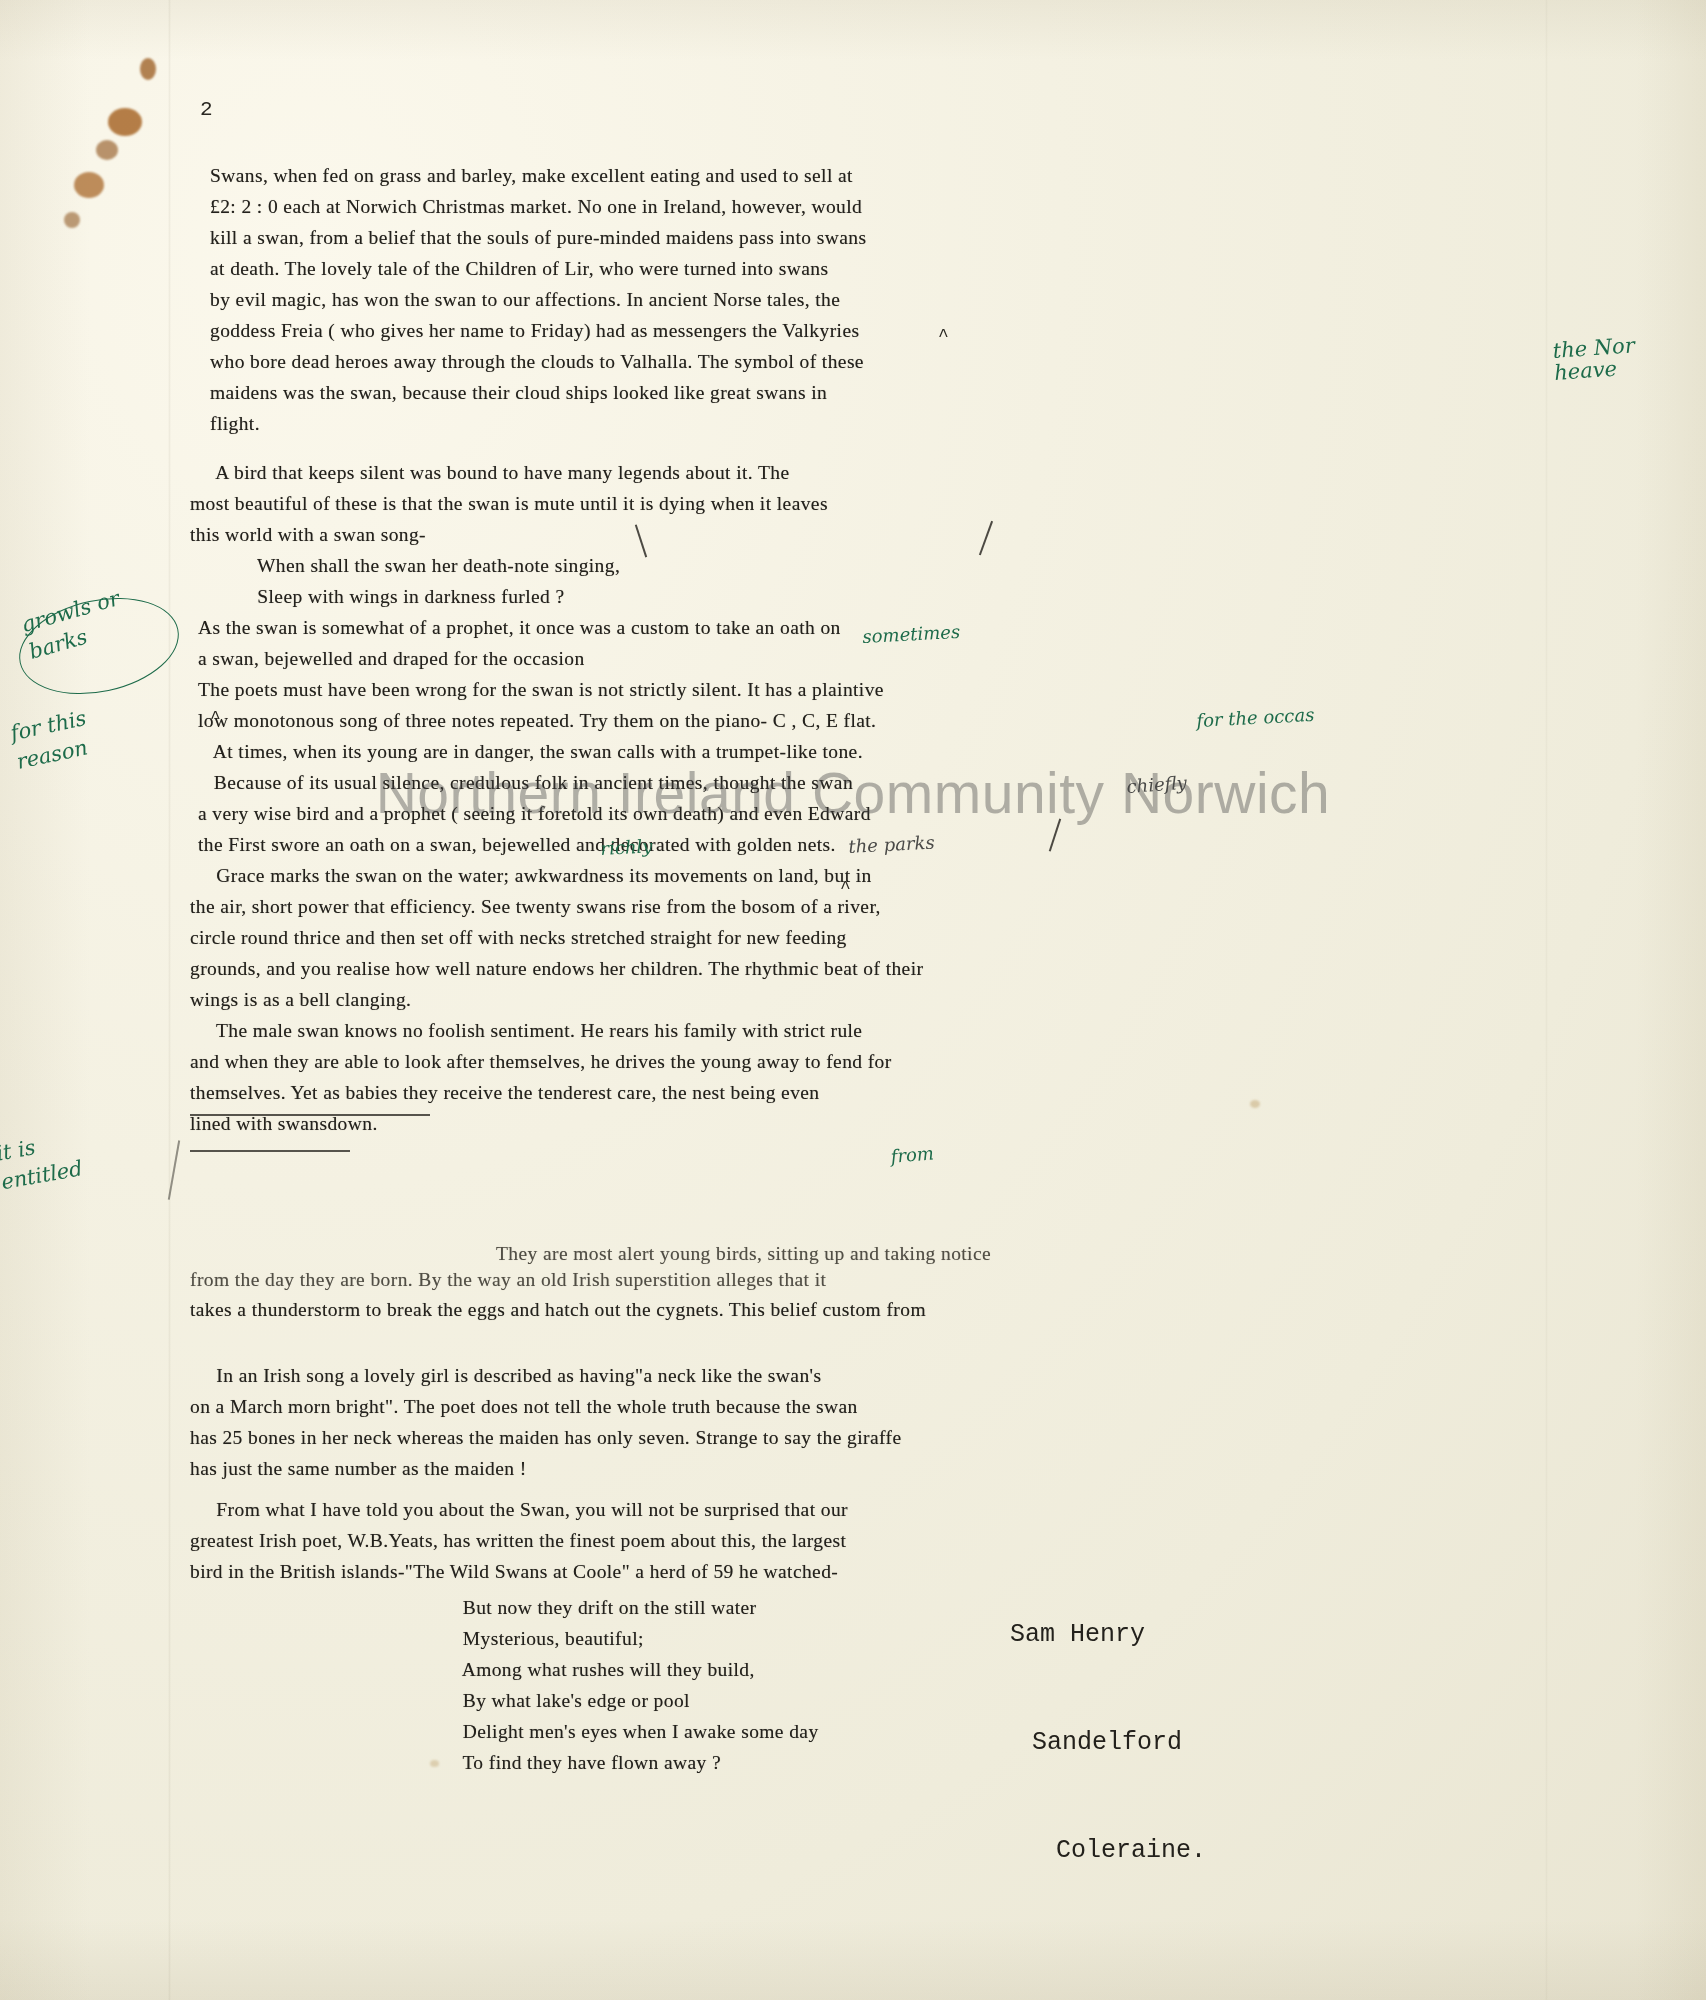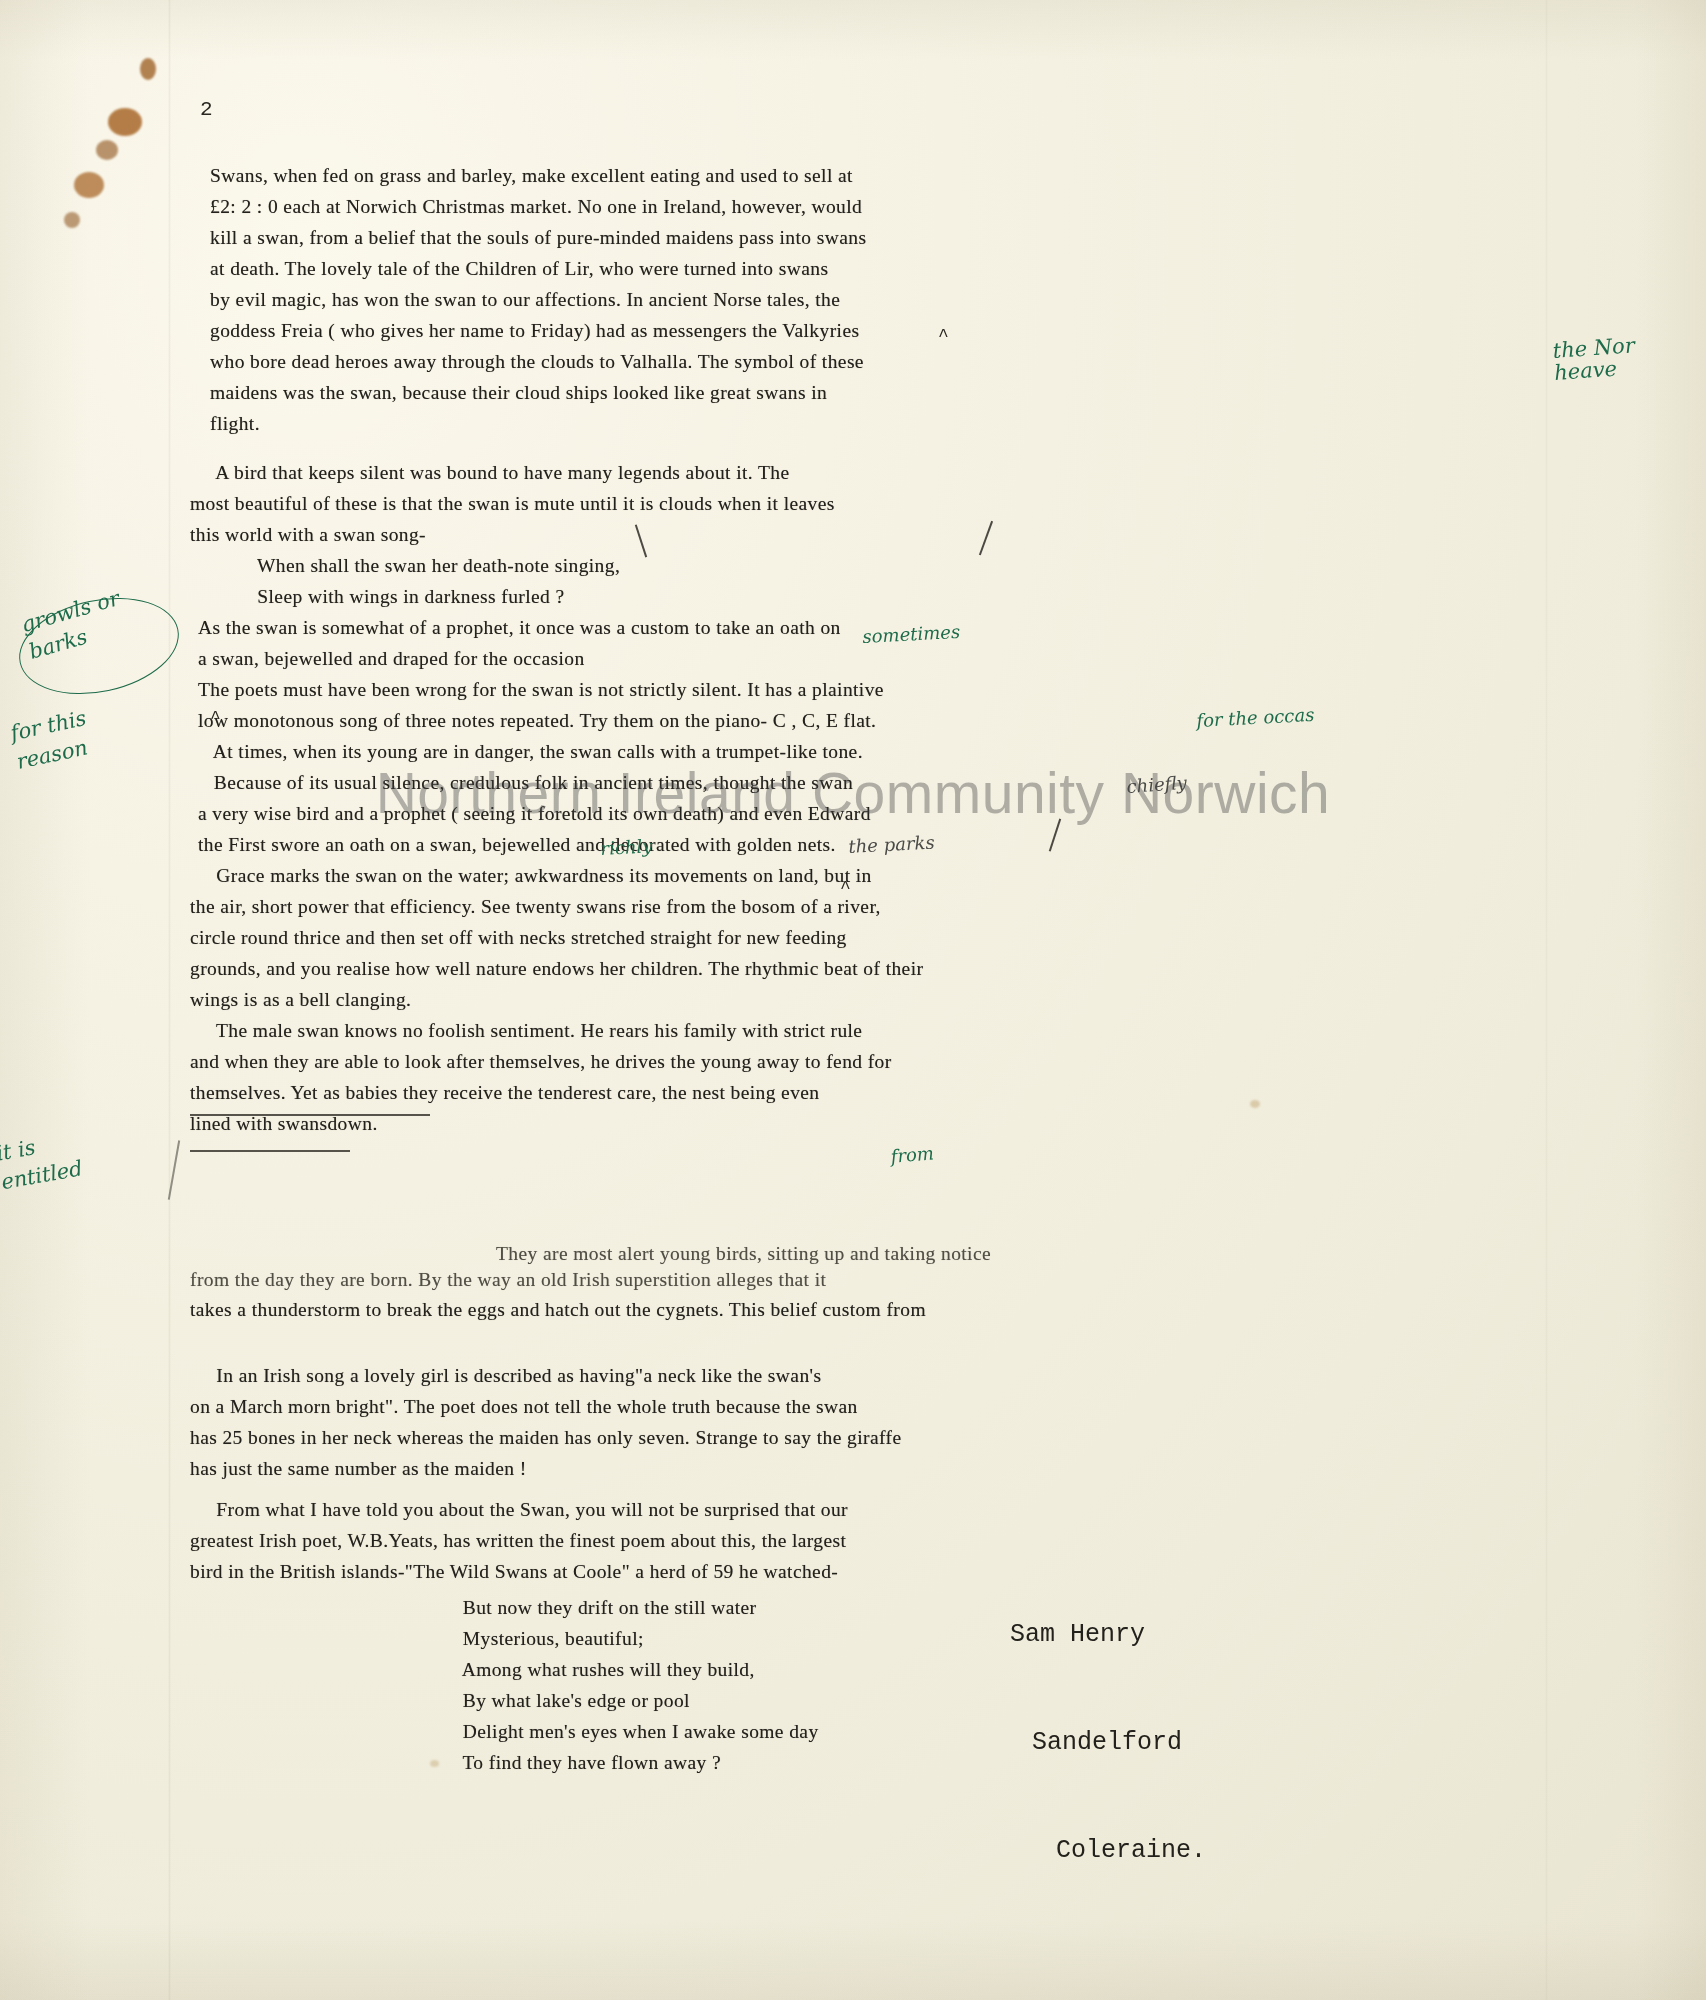--- a/index.html
+++ b/index.html
@@ -170,21 +170,21 @@
   <div class="stain" style="left:64px; top:212px; width:16px; height:16px; background:#8a5018; opacity:0.55;"></div>
   <div class="stain" style="left:1250px; top:1100px; width:10px; height:8px; background:#b08a4a; opacity:0.35;"></div>
   <div class="stain" style="left:430px; top:1760px; width:9px; height:7px; background:#b08a4a; opacity:0.3;"></div>
 
   <div id="page-number">2</div>
 
   <div id="body-text">
 
     <div class="typed" style="position:relative; left:20px; top:0;"><span class="blockline">Swans, when fed on grass and barley, make excellent eating and used to sell at</span><span class="blockline">£2: 2 : 0 each at Norwich Christmas market. No one in Ireland, however, would</span><span class="blockline">kill a swan, from a belief that the souls of pure-minded maidens pass into swans</span><span class="blockline">at death. The lovely tale of the Children of Lir, who were turned into swans</span><span class="blockline">by evil magic, has won the swan to our affections. In ancient Norse tales, the</span><span class="blockline">goddess Freia ( who gives her name to Friday) had as messengers the Valkyries</span><span class="blockline">who bore dead heroes away through the clouds to Valhalla. The symbol of these</span><span class="blockline">maidens was the swan, because their cloud ships looked like great swans in</span><span class="blockline">flight.</span></div>
 
-    <div class="typed" style="position:relative; left:0; top:18px;"><span class="blockline">     A bird that keeps silent was bound to have many legends about it. The</span><span class="blockline">most beautiful of these is that the swan is mute until it is clouds when it leaves</span><span class="blockline">this world with a swan song-</span></div>
+    <div class="typed" style="position:relative; left:0; top:18px;"><span class="blockline">     A bird that keeps silent was bound to have many legends about it. The</span><span class="blockline">most beautiful of these is that the swan is mute until it is dying when it leaves</span><span class="blockline">this world with a swan song-</span></div>
 
     <div class="typed" style="position:relative; left:4px; top:18px;"><span class="blockline">            When shall the swan her death-note singing,</span><span class="blockline">            Sleep with wings in darkness furled ?</span></div>
 
     <div class="typed" style="position:relative; left:8px; top:18px;"><span class="blockline">As the swan is somewhat of a prophet, it once was a custom to take an oath on</span><span class="blockline">a swan, bejewelled and draped for the occasion</span><span class="blockline">The poets must have been wrong for the swan is not strictly silent. It has a plaintive</span><span class="blockline">low monotonous song of three notes repeated. Try them on the piano- C , C, E flat.</span></div>
 
     <div class="typed" style="position:relative; left:8px; top:18px;"><span class="blockline">   At times, when its young are in danger, the swan calls with a trumpet-like tone.</span><span class="blockline">   Because of its usual silence, credulous folk in ancient times, thought the swan</span><span class="blockline">a very wise bird and a prophet ( seeing it foretold its own death) and even Edward</span><span class="blockline">the First swore an oath on a swan, bejewelled and decorated with golden nets.</span></div>
 
     <div class="typed" style="position:relative; left:0; top:18px;"><span class="blockline">     Grace marks the swan on the water; awkwardness its movements on land, but in</span><span class="blockline">the air, short power that efficiency. See twenty swans rise from the bosom of a river,</span><span class="blockline">circle round thrice and then set off with necks stretched straight for new feeding</span><span class="blockline">grounds, and you realise how well nature endows her children. The rhythmic beat of their</span><span class="blockline">wings is as a bell clanging.</span></div>
 
     <div class="typed" style="position:relative; left:0; top:18px;"><span class="blockline">     The male swan knows no foolish sentiment. He rears his family with strict rule</span><span class="blockline">and when they are able to look after themselves, he drives the young away to fend for</span><span class="blockline faint">themselves. Yet as babies they receive the tenderest care, the nest being even</span><span class="blockline faint">lined with swansdown.</span></div>

